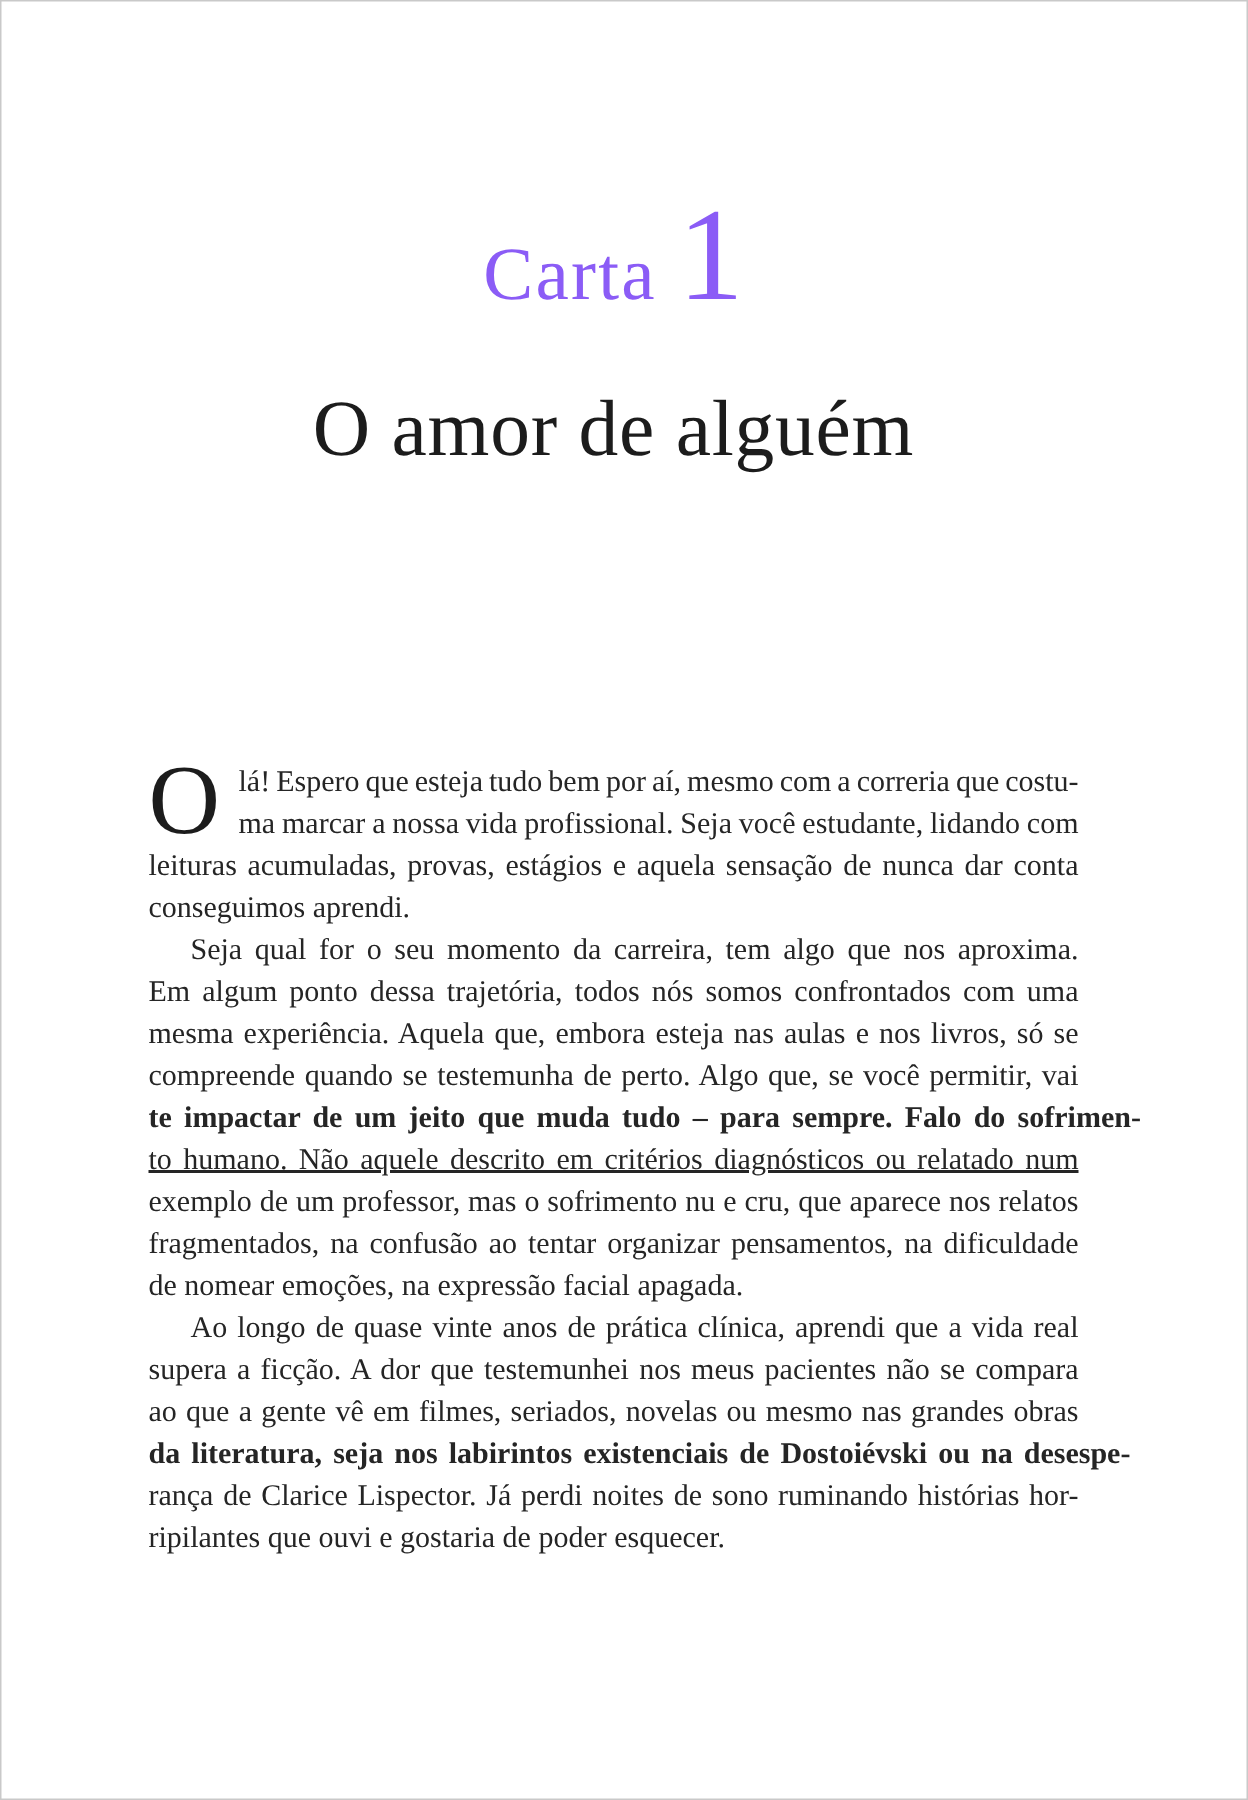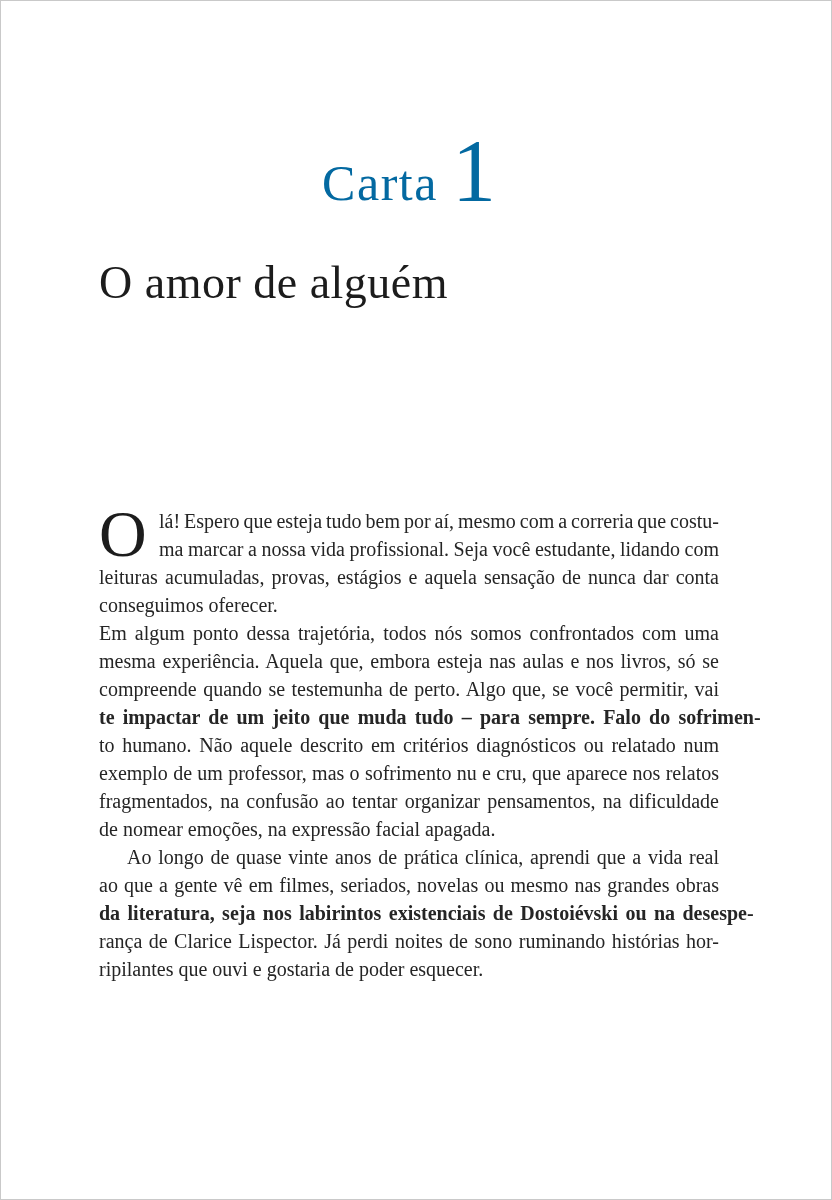--- a/index.html
+++ b/index.html
@@ -15,38 +15,39 @@
   }
   .chapter-heading {
     position: absolute;
     top: 126px;
     left: 98px;
     width: 620px;
     display: flex;
     justify-content: center;
     align-items: baseline;
     gap: 14px;
-    color: #0369a1;
+    color: #8b5cf6;
   }
   .chapter-label {
     font-size: 50px;
     line-height: 1;
     letter-spacing: 1.5px;
   }
   .chapter-number {
     font-size: 88px;
     line-height: 1;
   }
   .chapter-title {
     position: absolute;
     top: 259px;
     left: 98px;
     width: 620px;
     margin: 0;
-    font-size: 46px;
+    text-align: center;
+    font-size: 53px;
     font-weight: 400;
     line-height: 1;
     color: #1c1c1c;
     letter-spacing: 0.5px;
   }
   .body-text {
     position: absolute;
     top: 506px;
     left: 98px;
     width: 620px;
@@ -80,33 +81,35 @@
   </header>
 
   <h1 class="chapter-title">O amor de alguém</h1>
 
   <main class="body-text" id="body-text">
       <div class="paragraph">
         <span class="dropcap">O</span>
         <div class="bl dc-offset" style="word-spacing: -1.00962px;"><span>lá! Espero que esteja tudo bem por aí, mesmo com a correria que costu-</span></div>
         <div class="bl dc-offset" style="word-spacing: -0.428125px;"><span>ma marcar a nossa vida profissional. Seja você estudante, lidando com</span></div>
         <div class="bl" style="word-spacing: 2.13437px;"><span>leituras acumuladas, provas, estágios e aquela sensação de nunca dar conta</span></div>
-        <div class="bl last"><span>conseguimos oferecer.</span></div>
+        <div class="bl last"><span>conseguimos aprendi.</span></div>
       </div>
       <div class="paragraph">
+        <div class="bl indent" style="word-spacing: 3.42188px;"><span>Seja qual for o seu momento da carreira, tem algo que nos aproxima.</span></div>
         <div class="bl" style="word-spacing: 3.06406px;"><span>Em algum ponto dessa trajetória, todos nós somos confrontados com uma</span></div>
         <div class="bl" style="word-spacing: 1.72917px;"><span>mesma experiência. Aquela que, embora esteja nas aulas e nos livros, só se</span></div>
         <div class="bl" style="word-spacing: 1.40341px; text-align: right;"><span>compreende quando se testemunha de perto. Algo que, se você permitir, vai</span></div>
         <div class="bl" style="word-spacing: 3.17428px; font-weight: bold;"><span>te impactar de um jeito que muda tudo – para sempre. Falo do sofrimen-</span></div>
-        <div class="bl" style="word-spacing: 2.62656px;"><span>to humano. Não aquele descrito em critérios diagnósticos ou relatado num</span></div>
+        <div class="bl" style="word-spacing: 2.62656px; text-decoration: underline;"><span>to humano. Não aquele descrito em critérios diagnósticos ou relatado num</span></div>
         <div class="bl" style="word-spacing: 0.289663px;"><span>exemplo de um professor, mas o sofrimento nu e cru, que aparece nos relatos</span></div>
         <div class="bl" style="word-spacing: 2.29688px;"><span>fragmentados, na confusão ao tentar organizar pensamentos, na dificuldade</span></div>
         <div class="bl last"><span>de nomear emoções, na expressão facial apagada.</span></div>
       </div>
       <div class="paragraph">
         <div class="bl indent" style="word-spacing: 1.70913px;"><span>Ao longo de quase vinte anos de prática clínica, aprendi que a vida real</span></div>
+        <div class="bl" style="word-spacing: 1.82292px;"><span>supera a ficção. A dor que testemunhei nos meus pacientes não se compara</span></div>
         <div class="bl" style="word-spacing: 1.16707px;"><span>ao que a gente vê em filmes, seriados, novelas ou mesmo nas grandes obras</span></div>
         <div class="bl" style="word-spacing: 2.40469px; font-weight: bold;"><span>da literatura, seja nos labirintos existenciais de Dostoiévski ou na desespe-</span></div>
         <div class="bl" style="word-spacing: 1.46591px; font-family: Liberation Serif, serif;"><span>rança de Clarice Lispector. Já perdi noites de sono ruminando histórias hor-</span></div>
         <div class="bl last"><span>ripilantes que ouvi e gostaria de poder esquecer.</span></div>
       </div>
     </main>
 </div>
 
 </body></html>

